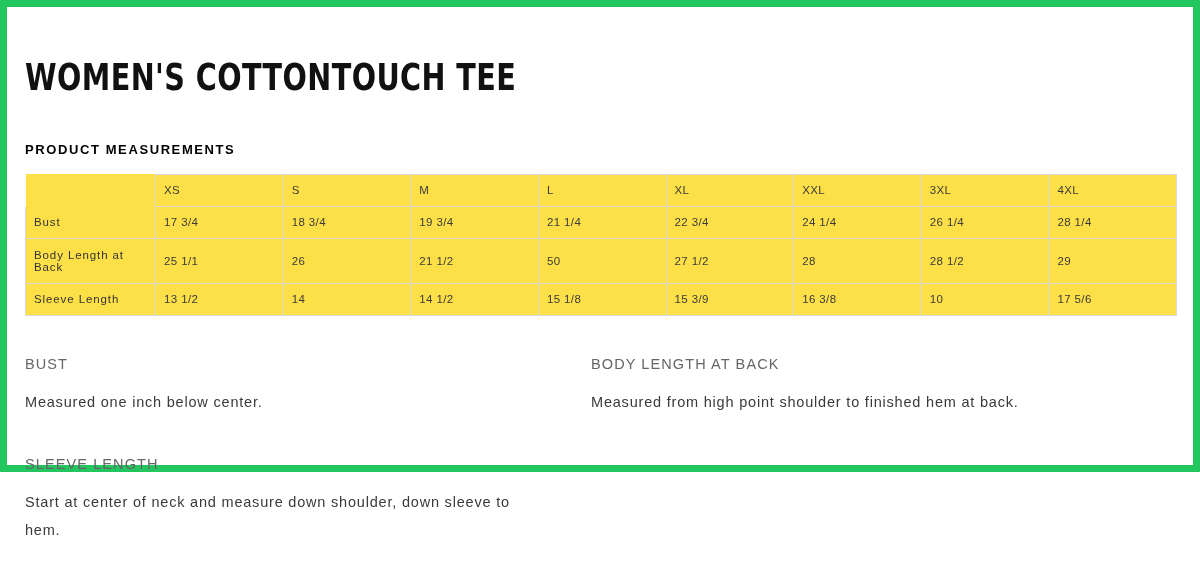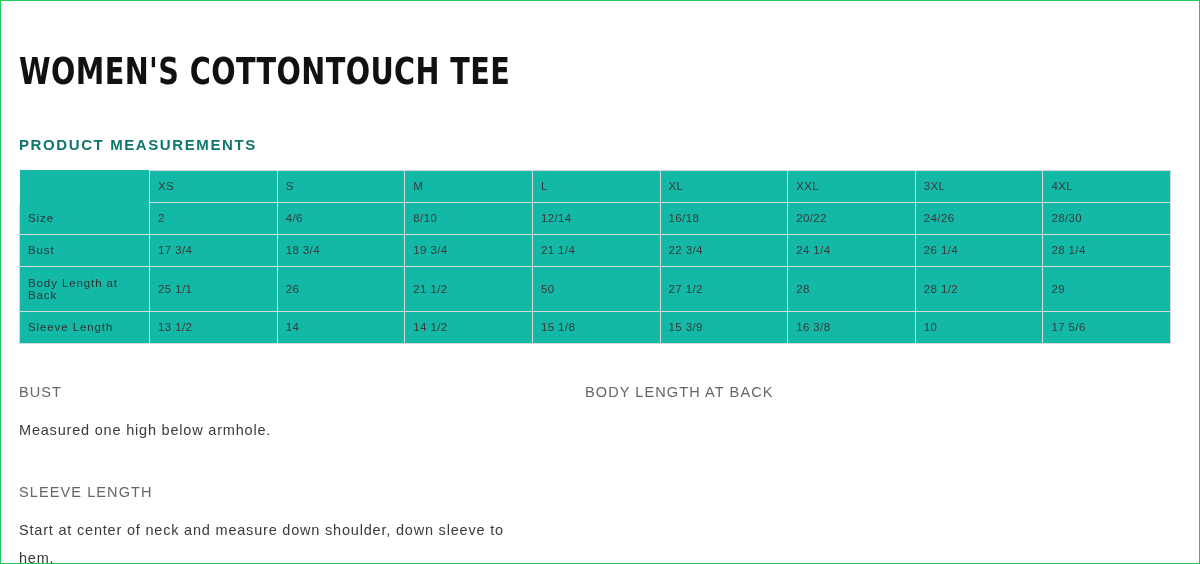--- a/index.html
+++ b/index.html
@@ -10,64 +10,64 @@
   body {
     width: 1200px;
     height: 564px;
     font-family: "Liberation Sans", sans-serif;
     color: #333333;
     overflow: hidden;
   }
   .page {
     position: relative;
     width: 1200px;
-    height: 564px;
+    height: 472px;
     box-sizing: border-box;
-    border: 1px solid #22c55e;
+    border: 7px solid #22c55e;
     background: #ffffff;
   }
   .inner {
     padding: 0 18px;
   }
   .page-title {
     font-family: "DejaVu Sans Condensed", "Liberation Sans Narrow", "Liberation Sans", sans-serif;
     font-weight: bold;
     font-size: 37px;
     letter-spacing: 0.5px;
     color: #111111;
     margin: 52px 0 0 0;
     padding: 0;
     line-height: 1.05;
     transform: scaleX(0.86);
     transform-origin: left center;
   }
   .section-label {
     margin-top: 44px;
-    font-size: 15px;
+    font-size: 13px;
     font-weight: bold;
     letter-spacing: 1.6px;
-    color: #0f766e;
+    color: #000000;
   }
   table.measurements {
     margin-top: 17px;
     border-collapse: collapse;
     width: 1152px;
     table-layout: fixed;
   }
   table.measurements td, table.measurements th {
     border: 1px solid #d9d9d9;
     font-size: 11.5px;
     font-weight: normal;
     color: #3a3a3a;
     letter-spacing: 0.4px;
     text-align: left;
     padding: 7px 8px;
     height: 17px;
     vertical-align: middle;
-    background: #14b8a6;
+    background: #fde047;
   }
   table.measurements th {
     color: #3a3a3a;
   }
   table.measurements col.rowhead { width: 130px; }
   table.measurements td.rowhead {
     letter-spacing: 0.9px;
     color: #333333;
   }
   table.measurements tr.tall td { height: 30px; }
@@ -132,31 +132,20 @@
           <th>M</th>
           <th>L</th>
           <th>XL</th>
           <th>XXL</th>
           <th>3XL</th>
           <th>4XL</th>
         </tr>
       </thead>
       <tbody>
         <tr>
-          <td class="rowhead">Size</td>
-          <td>2</td>
-          <td>4/6</td>
-          <td>8/10</td>
-          <td>12/14</td>
-          <td>16/18</td>
-          <td>20/22</td>
-          <td>24/26</td>
-          <td>28/30</td>
-        </tr>
-        <tr>
           <td class="rowhead">Bust</td>
           <td>17 3/4</td>
           <td>18 3/4</td>
           <td>19 3/4</td>
           <td>21 1/4</td>
           <td>22 3/4</td>
           <td>24 1/4</td>
           <td>26 1/4</td>
           <td>28 1/4</td>
         </tr>
@@ -181,24 +170,25 @@
           <td>16 3/8</td>
           <td>10</td>
           <td>17 5/6</td>
         </tr>
       </tbody>
     </table>
 
     <div class="notes">
       <div class="note">
         <div class="note-title">BUST</div>
-        <div class="note-body">Measured one high below armhole.</div>
+        <div class="note-body">Measured one inch below center.</div>
       </div>
       <div class="note">
         <div class="note-title">BODY LENGTH AT BACK</div>
+        <div class="note-body">Measured from high point shoulder to finished hem at back.</div>
       </div>
       <div class="note">
         <div class="note-title">SLEEVE LENGTH</div>
         <div class="note-body">Start at center of neck and measure down shoulder, down sleeve to hem.</div>
       </div>
     </div>
 
   </div>
 </div>
 

